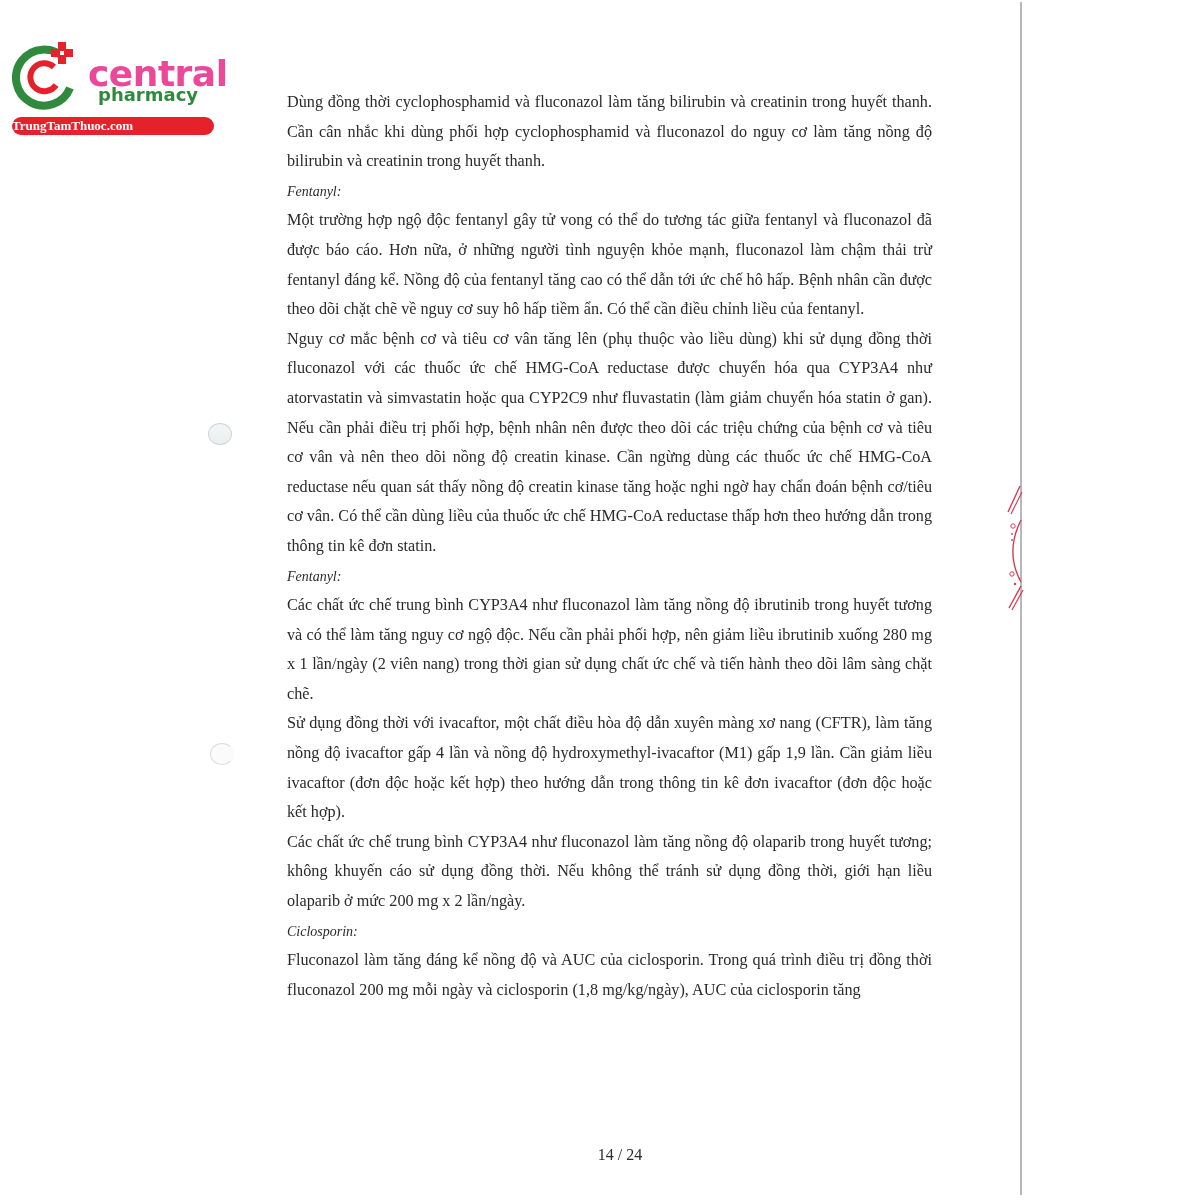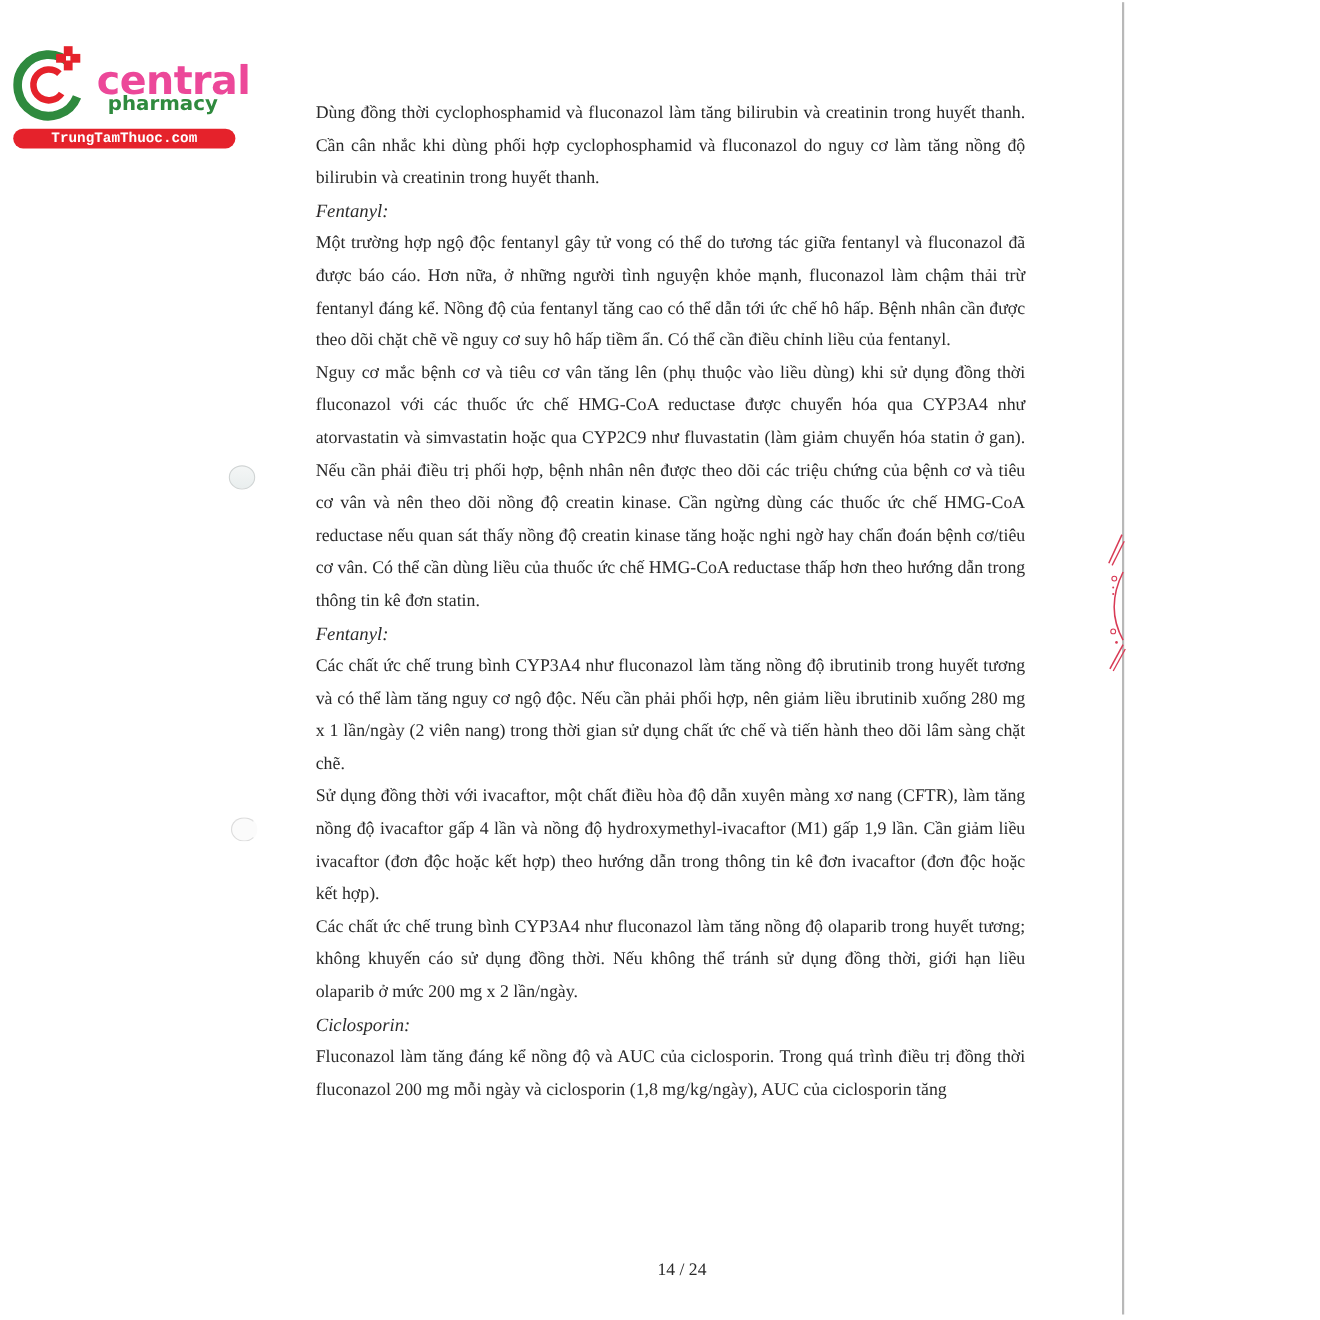--- a/index.html
+++ b/index.html
@@ -53,24 +53,23 @@
     }
     .logo-url {
       position: absolute;
       left: 4px;
       top: 81px;
       width: 202px;
       height: 18px;
       background: #e5222b;
       border-radius: 9px;
       color: #ffffff;
-      font-family: Liberation Mono, monospace;
+      font-family: Liberation Serif, serif;
       font-size: 13px;
       font-weight: bold;
-      text-align: center;
       line-height: 18px;
     }
     .punch-hole {
       position: absolute;
       width: 22px;
       height: 20px;
       border-radius: 50%;
       border: 1px solid #d0d4d4;
       background: linear-gradient(180deg, #f4f6f6 0%, #e9eeee 100%);
     }
@@ -99,21 +98,21 @@
       top: 88px;
       width: 645px;
     }
     .para {
       font-size: 16.2px;
       line-height: 29.6px;
       text-align: justify;
       margin: 0;
     }
     .heading {
-      font-size: 17px;
+      font-size: 14px;
       line-height: 29.6px;
       font-style: italic;
       margin: 0;
     }
     .page-number {
       position: absolute;
       left: 0;
       width: 1240px;
       top: 1146px;
       text-align: center;

